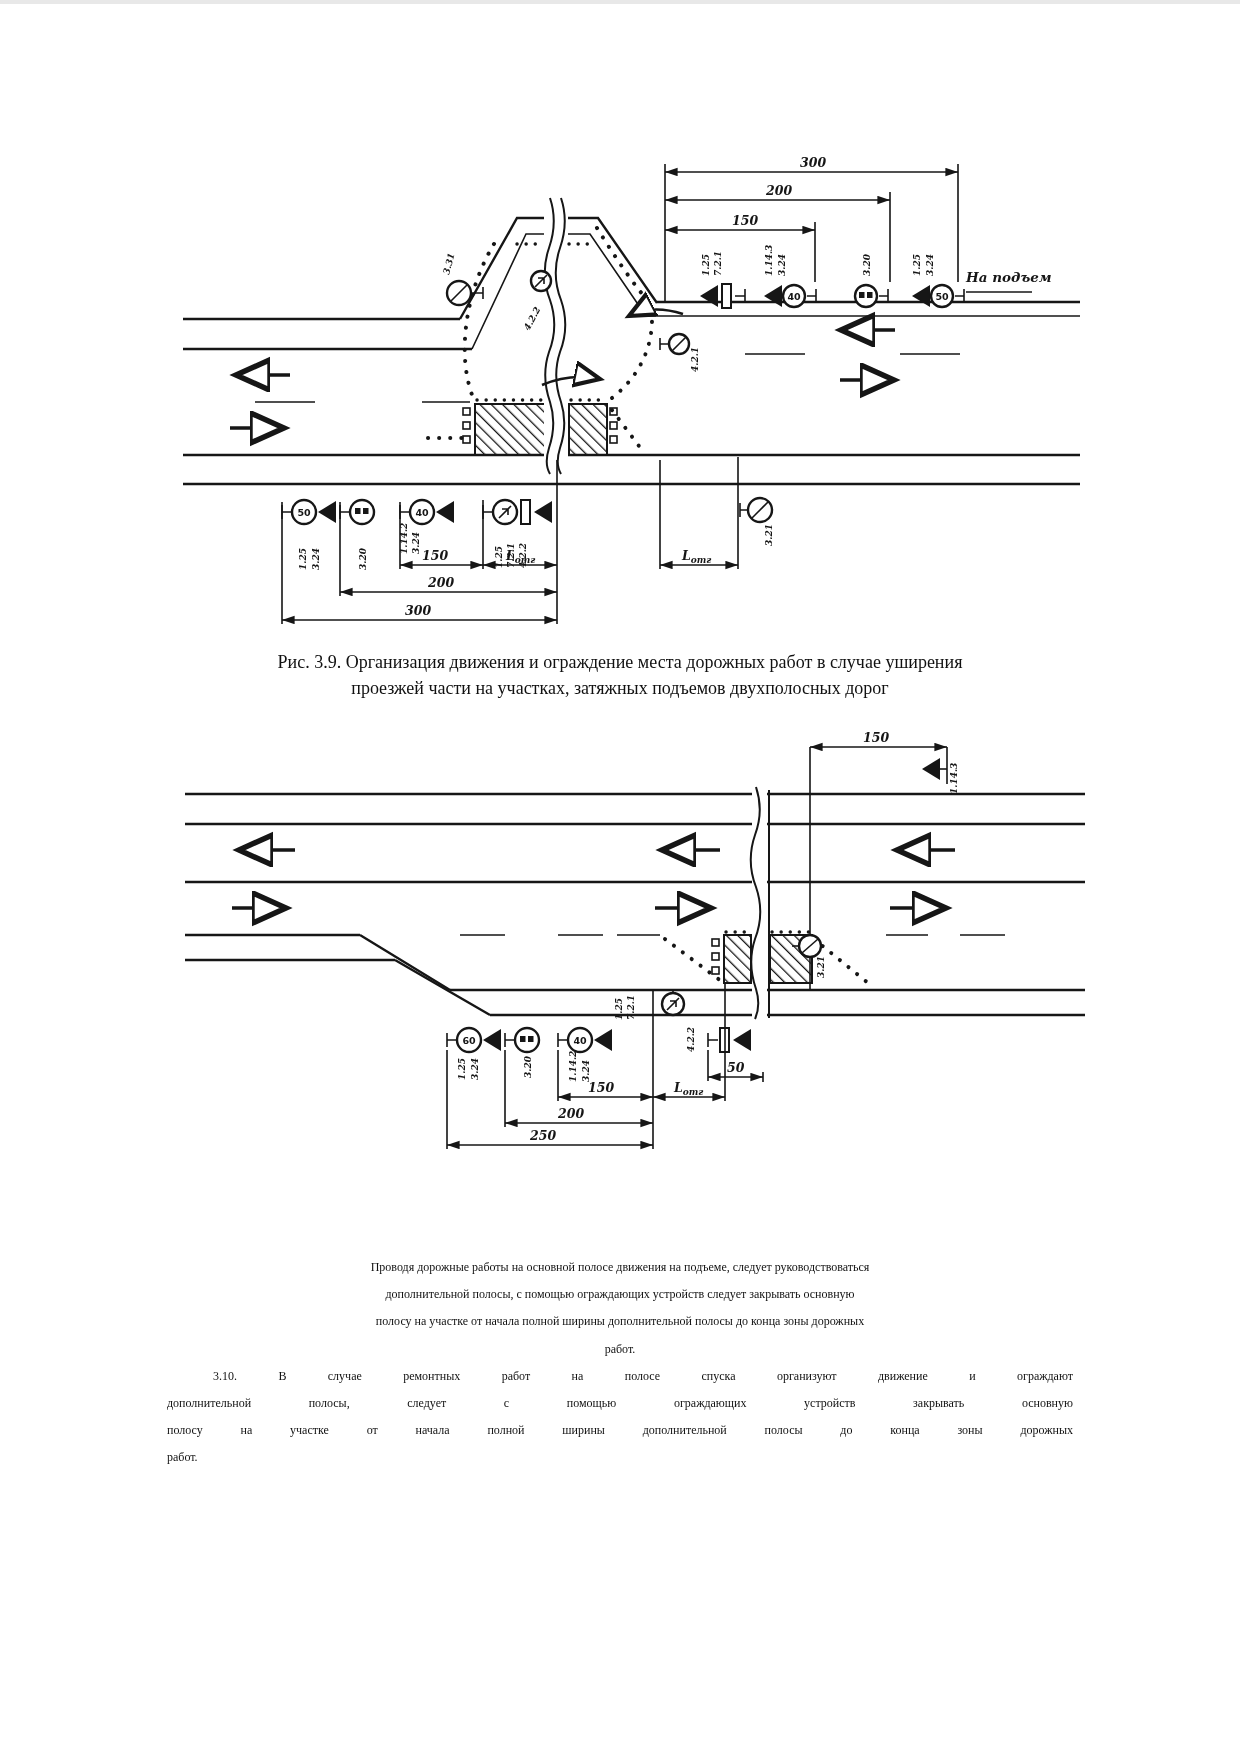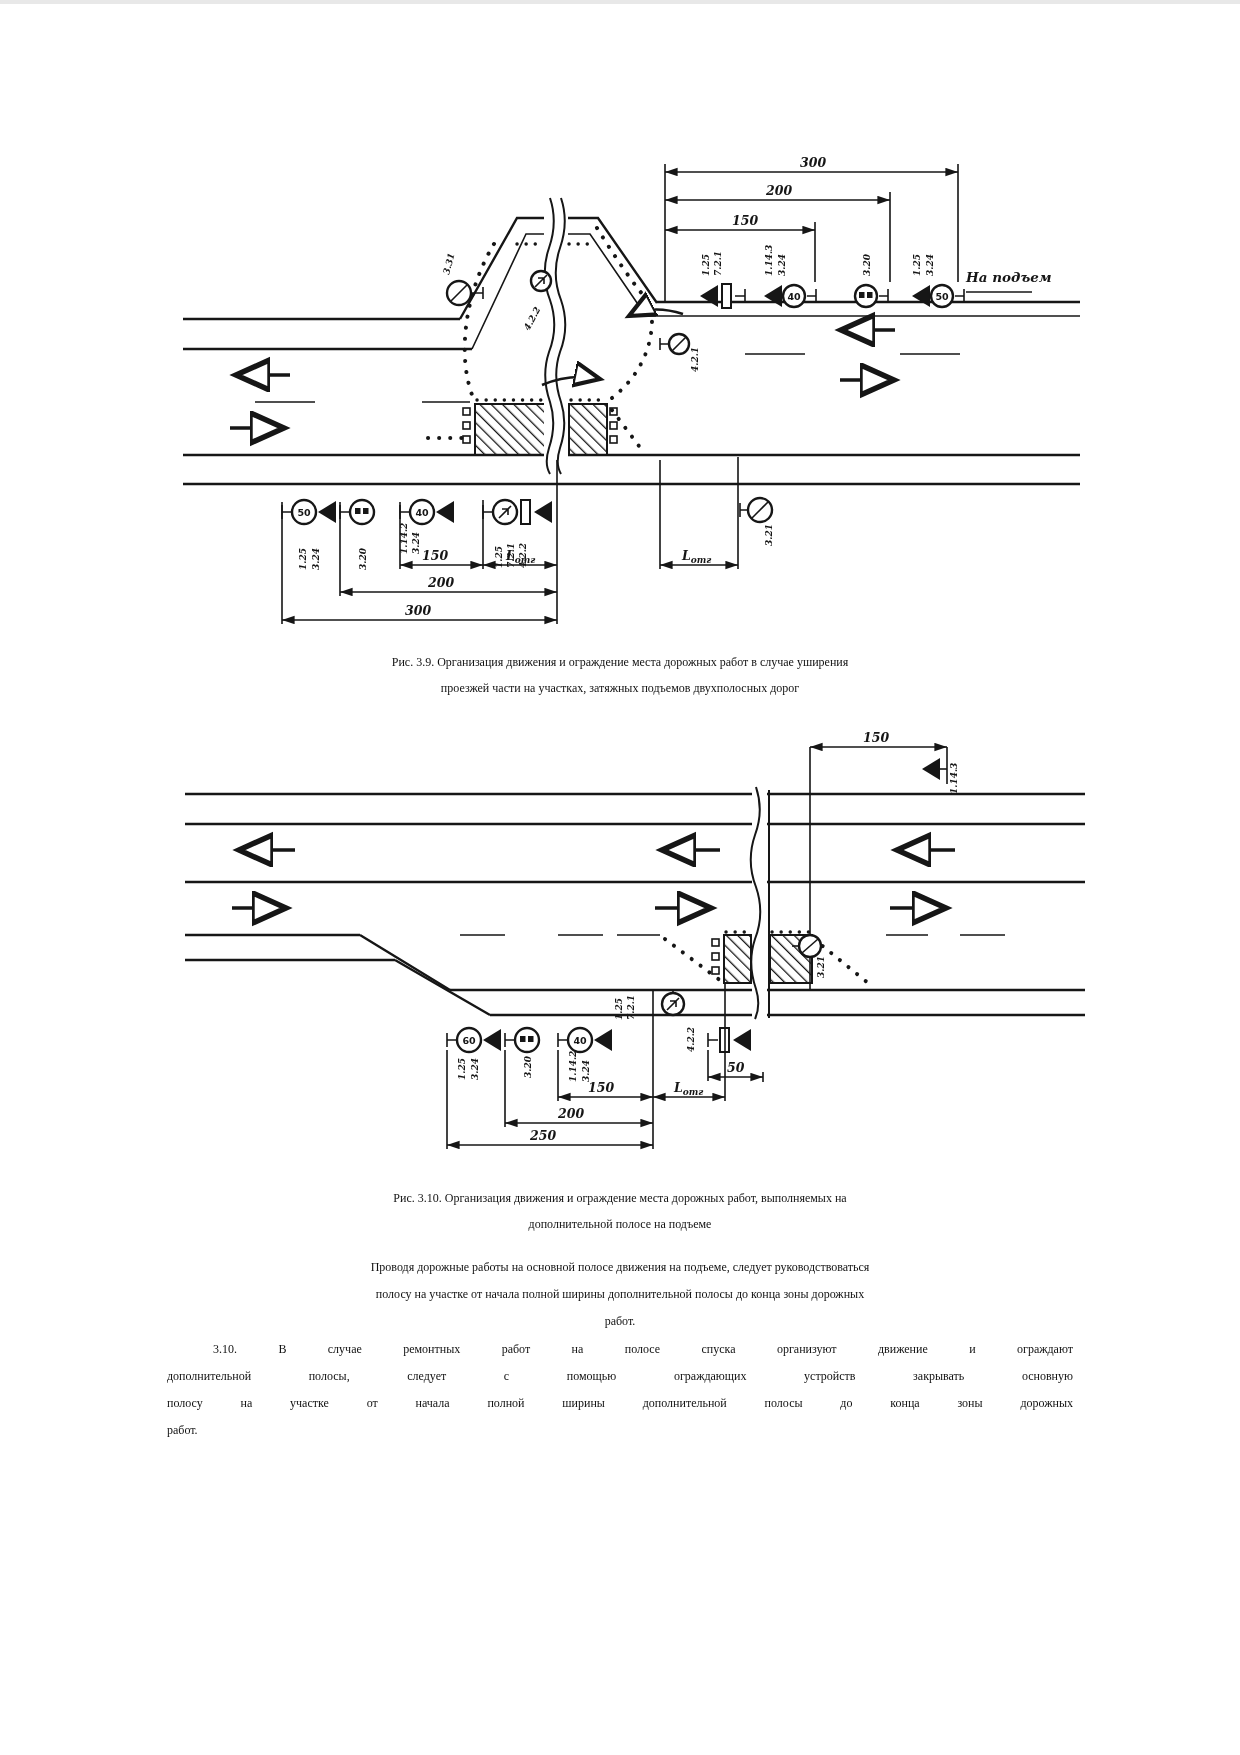--- a/index.html
+++ b/index.html
@@ -17,21 +17,21 @@
   .carrow{stroke:#161616;stroke-width:2.6;fill:none;}
   .wavy{stroke:#161616;stroke-width:2;fill:none;}
   .signcircle{stroke:#161616;stroke-width:2.4;fill:#ffffff;}
   .signplate{stroke:#161616;stroke-width:2;fill:#ffffff;}
   .signtri{fill:#161616;stroke:none;}
   .barrier{fill:#ffffff;stroke:#161616;stroke-width:1.6;}
   .dimtxt{font-family:"DejaVu Serif",serif;font-style:italic;font-size:12.5px;font-weight:bold;}
   .lbl{font-family:"DejaVu Serif",serif;font-style:italic;font-size:9px;font-weight:bold;}
   .speed{font-family:"DejaVu Sans",sans-serif;font-size:9.5px;font-weight:bold;text-anchor:middle;}
   .note{font-family:"DejaVu Serif",serif;font-style:italic;font-size:13.5px;font-weight:bold;}
-  .caption{position:absolute;width:870px;text-align:center;font-size:12px;line-height:26px;}
+  .caption{position:absolute;width:870px;text-align:center;font-size:18px;line-height:26px;}
   .bodytext{position:absolute;left:167px;width:906px;font-size:12px;line-height:27.2px;}
   .cline{text-align:center;white-space:nowrap;}
   .jline{text-align:justify;text-align-last:justify;}
   .lastline{text-align:left;}
   .indent{text-indent:46px;}
 </style>
 </head>
 <body>
 
 <div id="page">
@@ -329,28 +329,25 @@
     <path class="dimline" d="M345,391 H493" marker-start="url(#dimA)" marker-end="url(#dimA)"></path>
     <path class="dimline" d="M287,413 H493" marker-start="url(#dimA)" marker-end="url(#dimA)"></path>
     <text class="dimtxt" x="567" y="340">50</text>
     <text class="dimtxt" x="428" y="360">150</text>
     <text class="dimtxt" x="398" y="386">200</text>
     <text class="dimtxt" x="370" y="408">250</text>
     <text class="dimtxt" x="514" y="360"><tspan>L</tspan><tspan font-size="9" dy="3">отг</tspan></text>
   </g>
 </svg>
 
-<div class="caption" style="left:185px;top:1181px">
-  <div class="cline">Рис. 3.10. Организация движения и ограждение места дорожных работ, выполняемых на</div>
-  <div class="cline">дополнительной полосе на подъеме</div>
-</div>
 
 <div class="bodytext" style="top:1250px">
   <div>
     <div class="cline">Проводя дорожные работы на основной полосе движения на подъеме, следует руководствоваться</div>
+    <div class="cline">дополнительной полосы, с помощью ограждающих устройств следует закрывать основную</div>
     <div class="cline">полосу на участке от начала полной ширины дополнительной полосы до конца зоны дорожных</div>
     <div class="cline">работ.</div>
   </div>
   <div>
     <div class="jline indent">3.10. В случае ремонтных работ на полосе спуска организуют движение и ограждают</div>
     <div class="jline">дополнительной полосы, следует с помощью ограждающих устройств закрывать основную</div>
     <div class="jline">полосу на участке от начала полной ширины дополнительной полосы до конца зоны дорожных</div>
     <div class="lastline">работ.</div>
   </div>
 </div>

